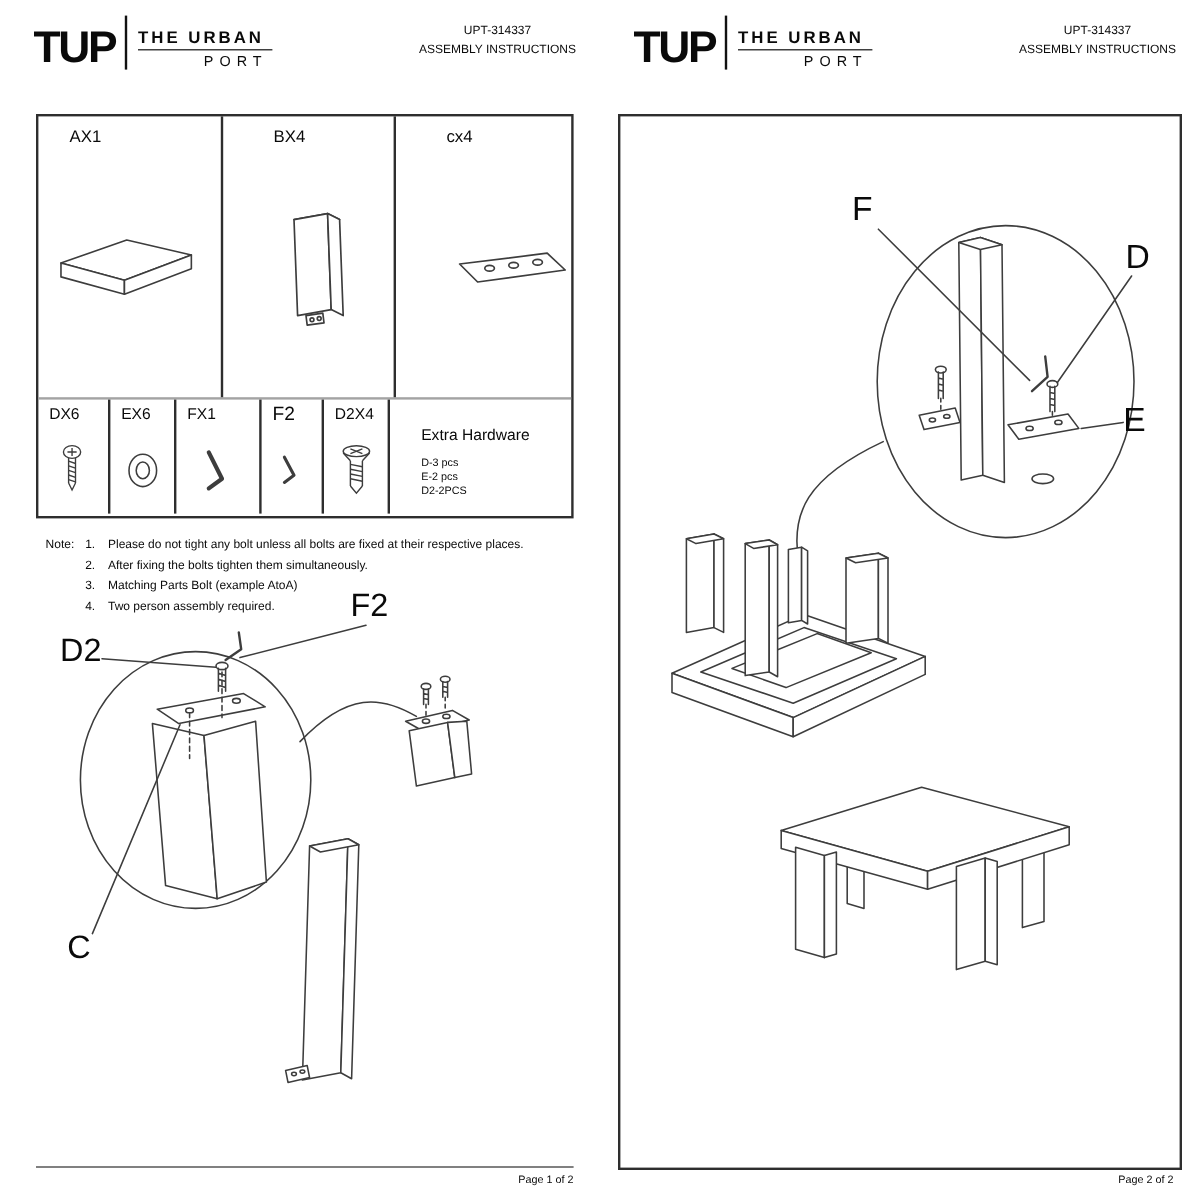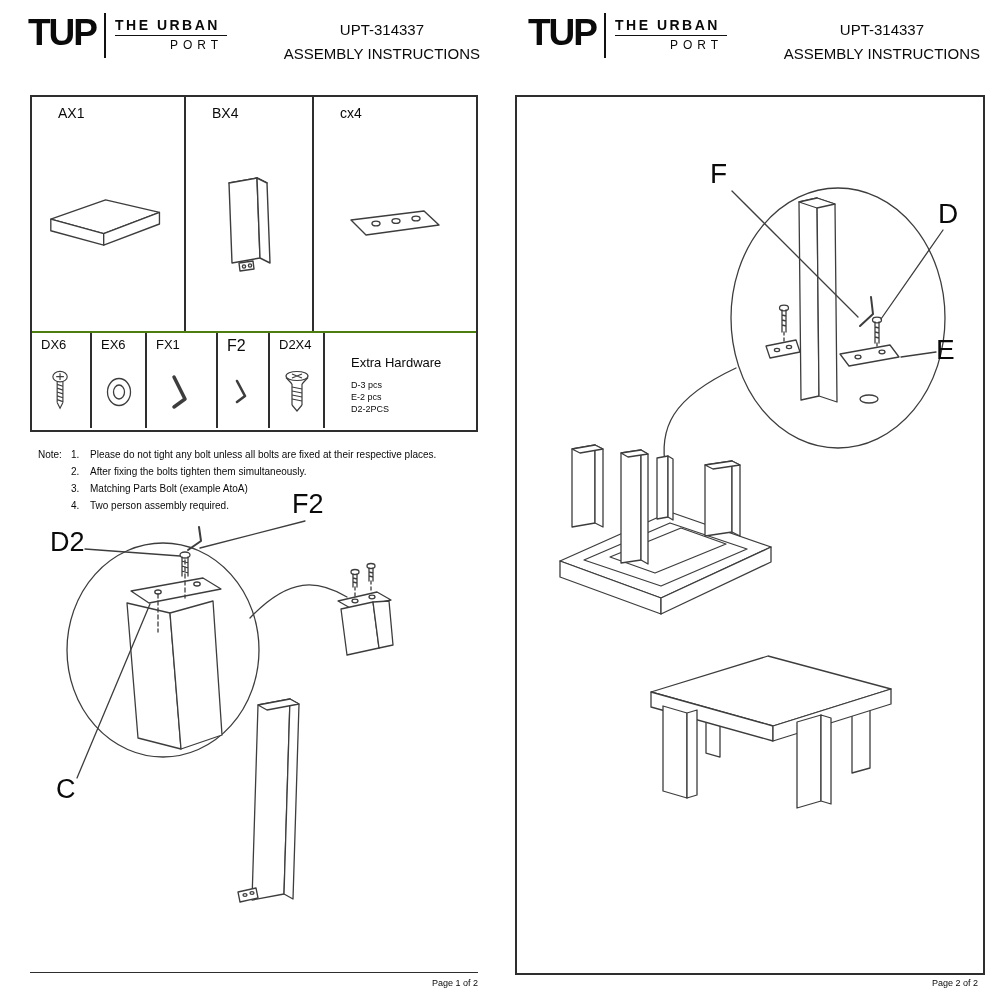--- a/index.html
+++ b/index.html
@@ -8,33 +8,33 @@
     position: relative; width: 1000px; height: 1000px; background: #fff;
     font-family: "Liberation Sans", sans-serif; color: #0a0a0a; overflow: hidden;
   }
   .page { position: absolute; top: 0; width: 500px; height: 1000px; }
   #page1 { left: 0; }
   #page2 { left: 500px; }
 
   
   .header { position: absolute; top: 10px; left: 28px; width: 452px;
             display: flex; justify-content: space-between; align-items: flex-start; }
-  .logo-block { display: flex; align-items: flex-start; }
+  .logo-block { display: flex; align-items: flex-end; }
   .logo-tup { font-size: 37px; font-weight: 800; letter-spacing: -2px; line-height: 1; padding-top: 4px; }
   .logo-sep { width: 2px; background: #111; height: 45px; margin: 3px 9px 0 8px; }
   .brand-text { padding-top: 7px; min-width: 112px; }
   .brand-top { font-size: 14px; font-weight: 600; letter-spacing: 2.5px; white-space: nowrap; }
   .brand-rule { border-bottom: 1.5px solid #111; margin: 2px 0 2px; }
   .brand-bottom { font-size: 12px; font-weight: 400; letter-spacing: 5px; text-align: right; padding-right: 4px; }
-  .title-block { text-align: center; padding-top: 8px; font-size: 15px; line-height: 1.6; }
+  .title-block { text-align: center; padding-top: 8px; font-size: 10px; line-height: 1.6; }
 
   
   .parts-table { position: absolute; left: 30px; top: 95px; width: 448px; height: 337px;
                  border: 2px solid #2e2e2e; background: #fff; }
-  .pt-row1 { display: flex; height: 236px; border-bottom: 2px solid #4d7c0f; }
+  .pt-row1 { display: flex; height: 236px; border-bottom: 2px solid #a3a3a3; gap: 16px; }
   .pt-row2 { display: flex; height: 95px; }
   .pt-cell { position: relative; border-right: 2px solid #2e2e2e; height: 100%; flex: none; }
   .pt-cell.last { border-right: none; }
   .pt-label { font-size: 14px; padding: 8px 0 0 26px; }
   .pt-row2 .pt-label { padding: 4px 0 0 9px; font-size: 13px; }
   .pt-label.big { font-size: 16px; }
   .icon-wrap { position: absolute; left: 0; right: 0; top: 28px; bottom: 8px;
                display: flex; align-items: center; justify-content: center; }
   .pt-row2 .icon-wrap { top: 24px; bottom: 2px; }
   .extra-cell { padding: 22px 0 0 26px; }

